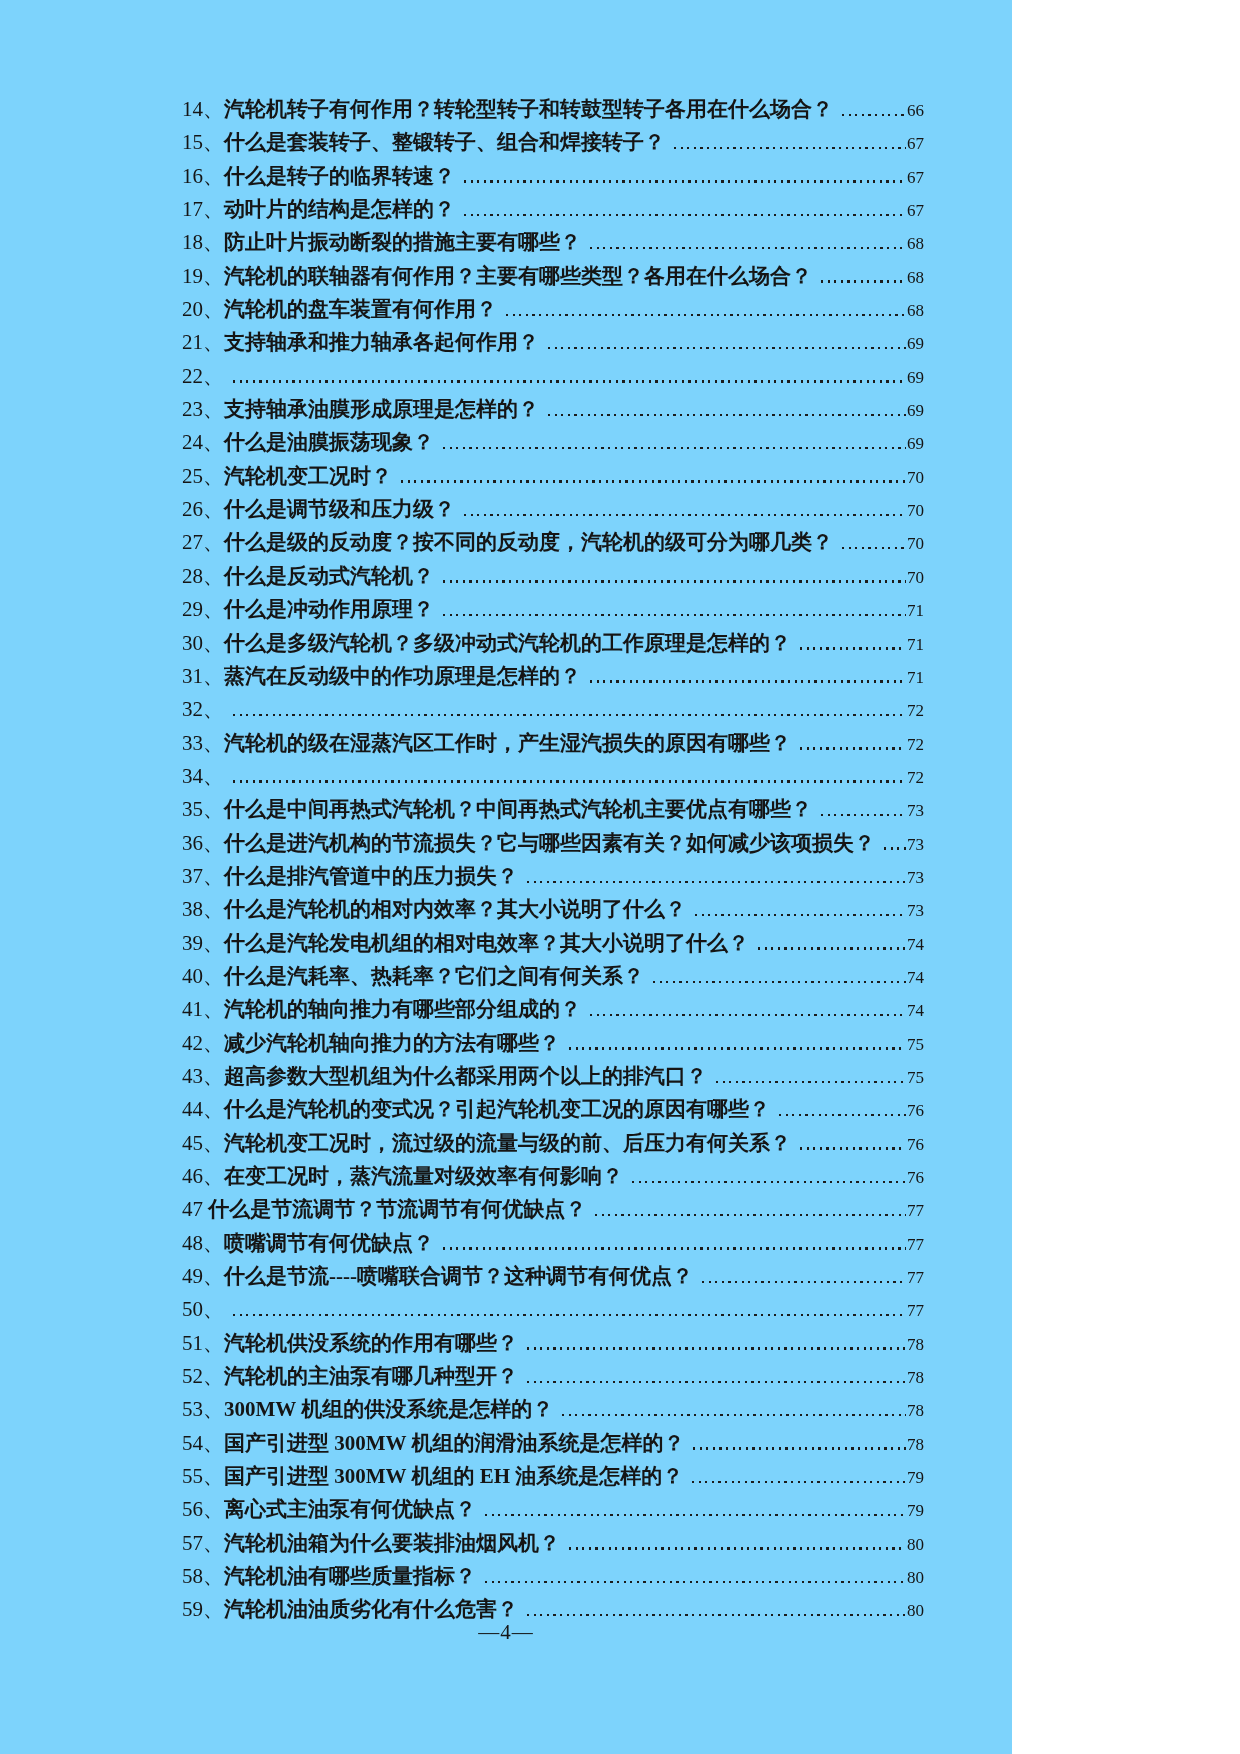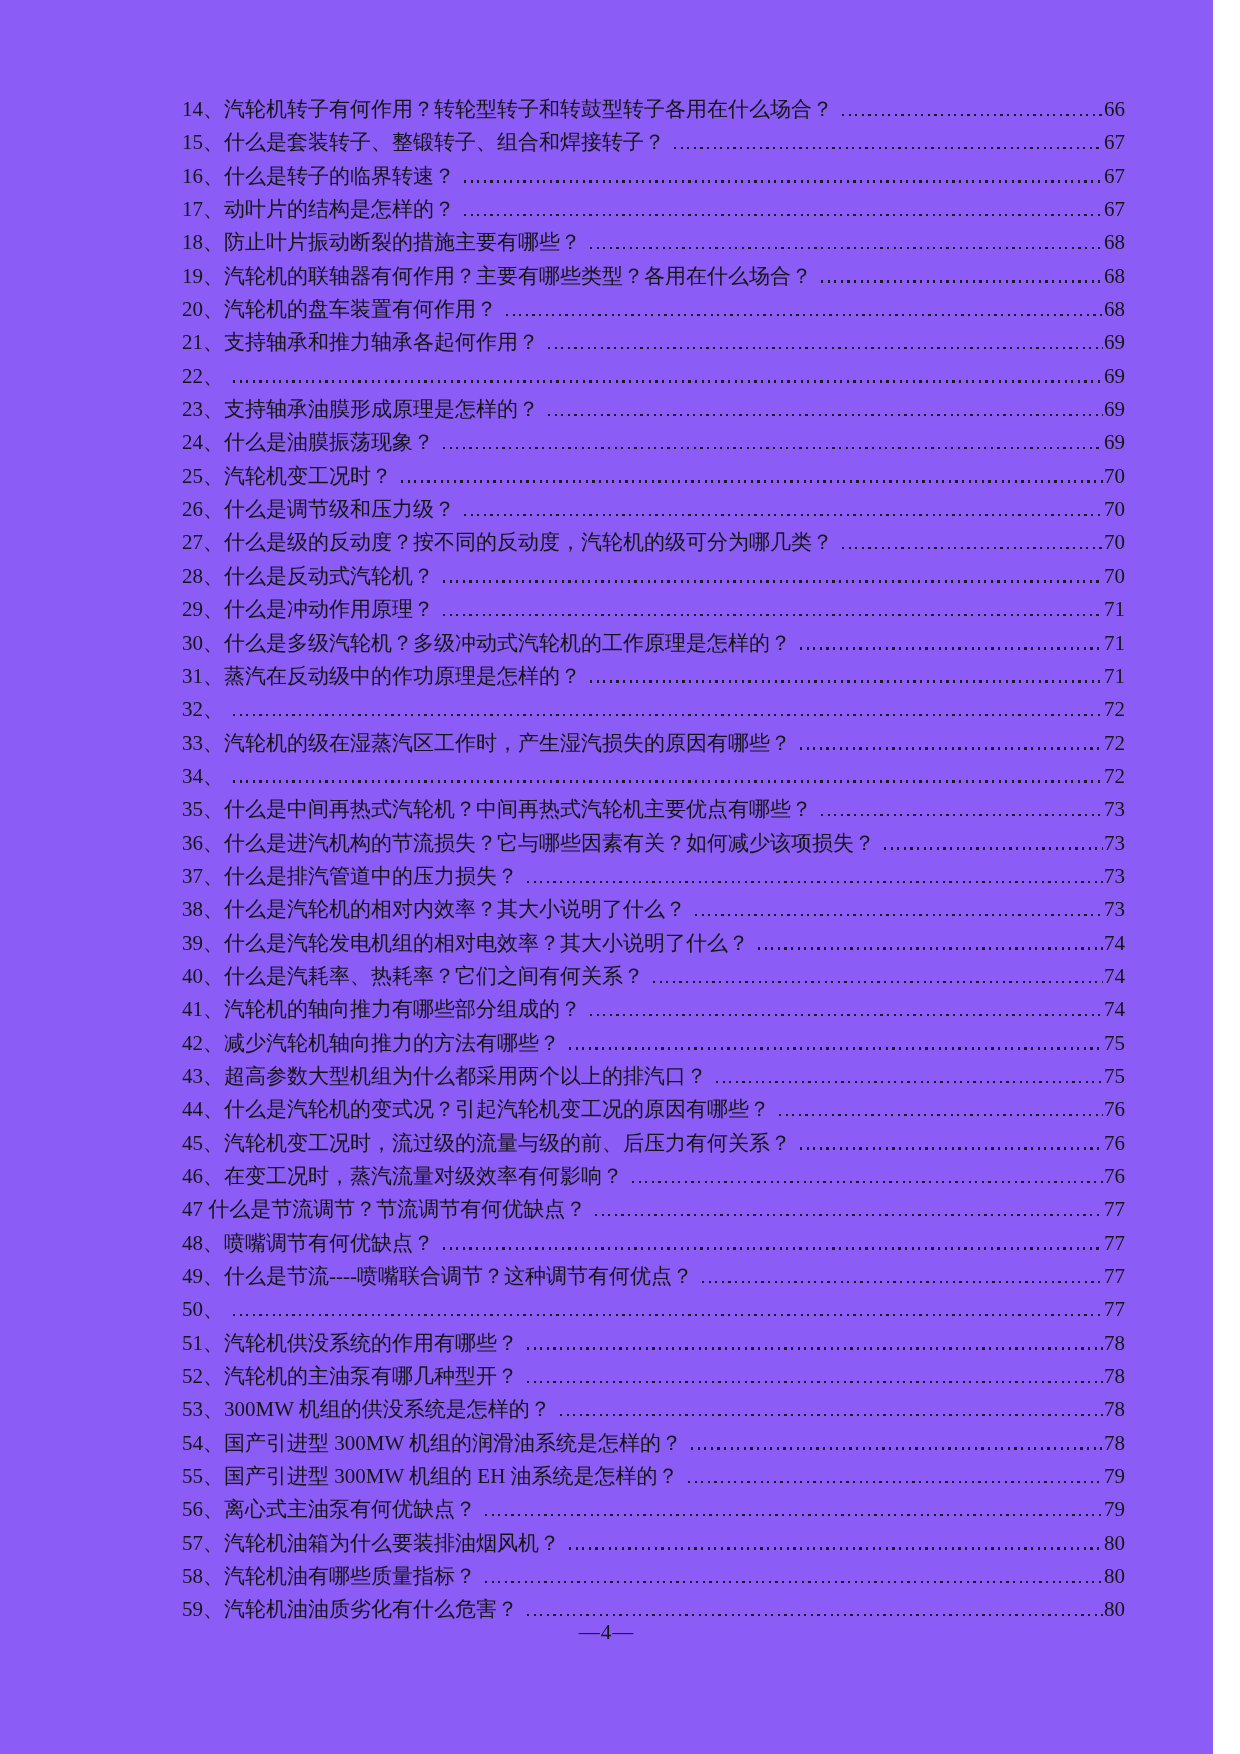--- a/index.html
+++ b/index.html
@@ -1,51 +1,51 @@
 <!DOCTYPE html>
 <html><head>
 <meta charset="utf-8">
 <style>
   html, body { margin: 0; padding: 0; background: #ffffff; }
   .page {
     position: relative;
-    width: 1213px;
+    width: 1012px;
     height: 1754px;
-    background: #8b5cf6;
+    background: #7dd3fc;
     font-family: "Liberation Serif", "DejaVu Serif", serif;
     color: #151515;
     overflow: hidden;
   }
   .toc {
     position: absolute;
     left: 182px;
     right: 88px;
     top: 95px;
   }
   .toc-row {
     display: flex;
     align-items: baseline;
     height: 33.35px;
     font-size: 21px;
     white-space: nowrap;
     cursor: pointer;
   }
   .toc-num   { flex: none; white-space: pre; }
-  .toc-title { flex: none; }
+  .toc-title { flex: none; font-weight: bold; }
   .leader {
     flex: 1 1 auto;
     min-width: 14px;
     height: 2.4px;
     margin: 0 1px 0 9px;
     background-image: repeating-linear-gradient(
       to right,
       #1b1b1b 0px, #1b1b1b 2.2px,
       transparent 2.2px, transparent 6.6px);
   }
-  .toc-page { flex: none; font-size: 21px; }
+  .toc-page { flex: none; font-size: 17px; }
   .footer {
     position: absolute;
     top: 1620px;
     left: 0;
     width: 100%;
     text-align: center;
     font-size: 21px;
     letter-spacing: 1px;
   }
 </style>

